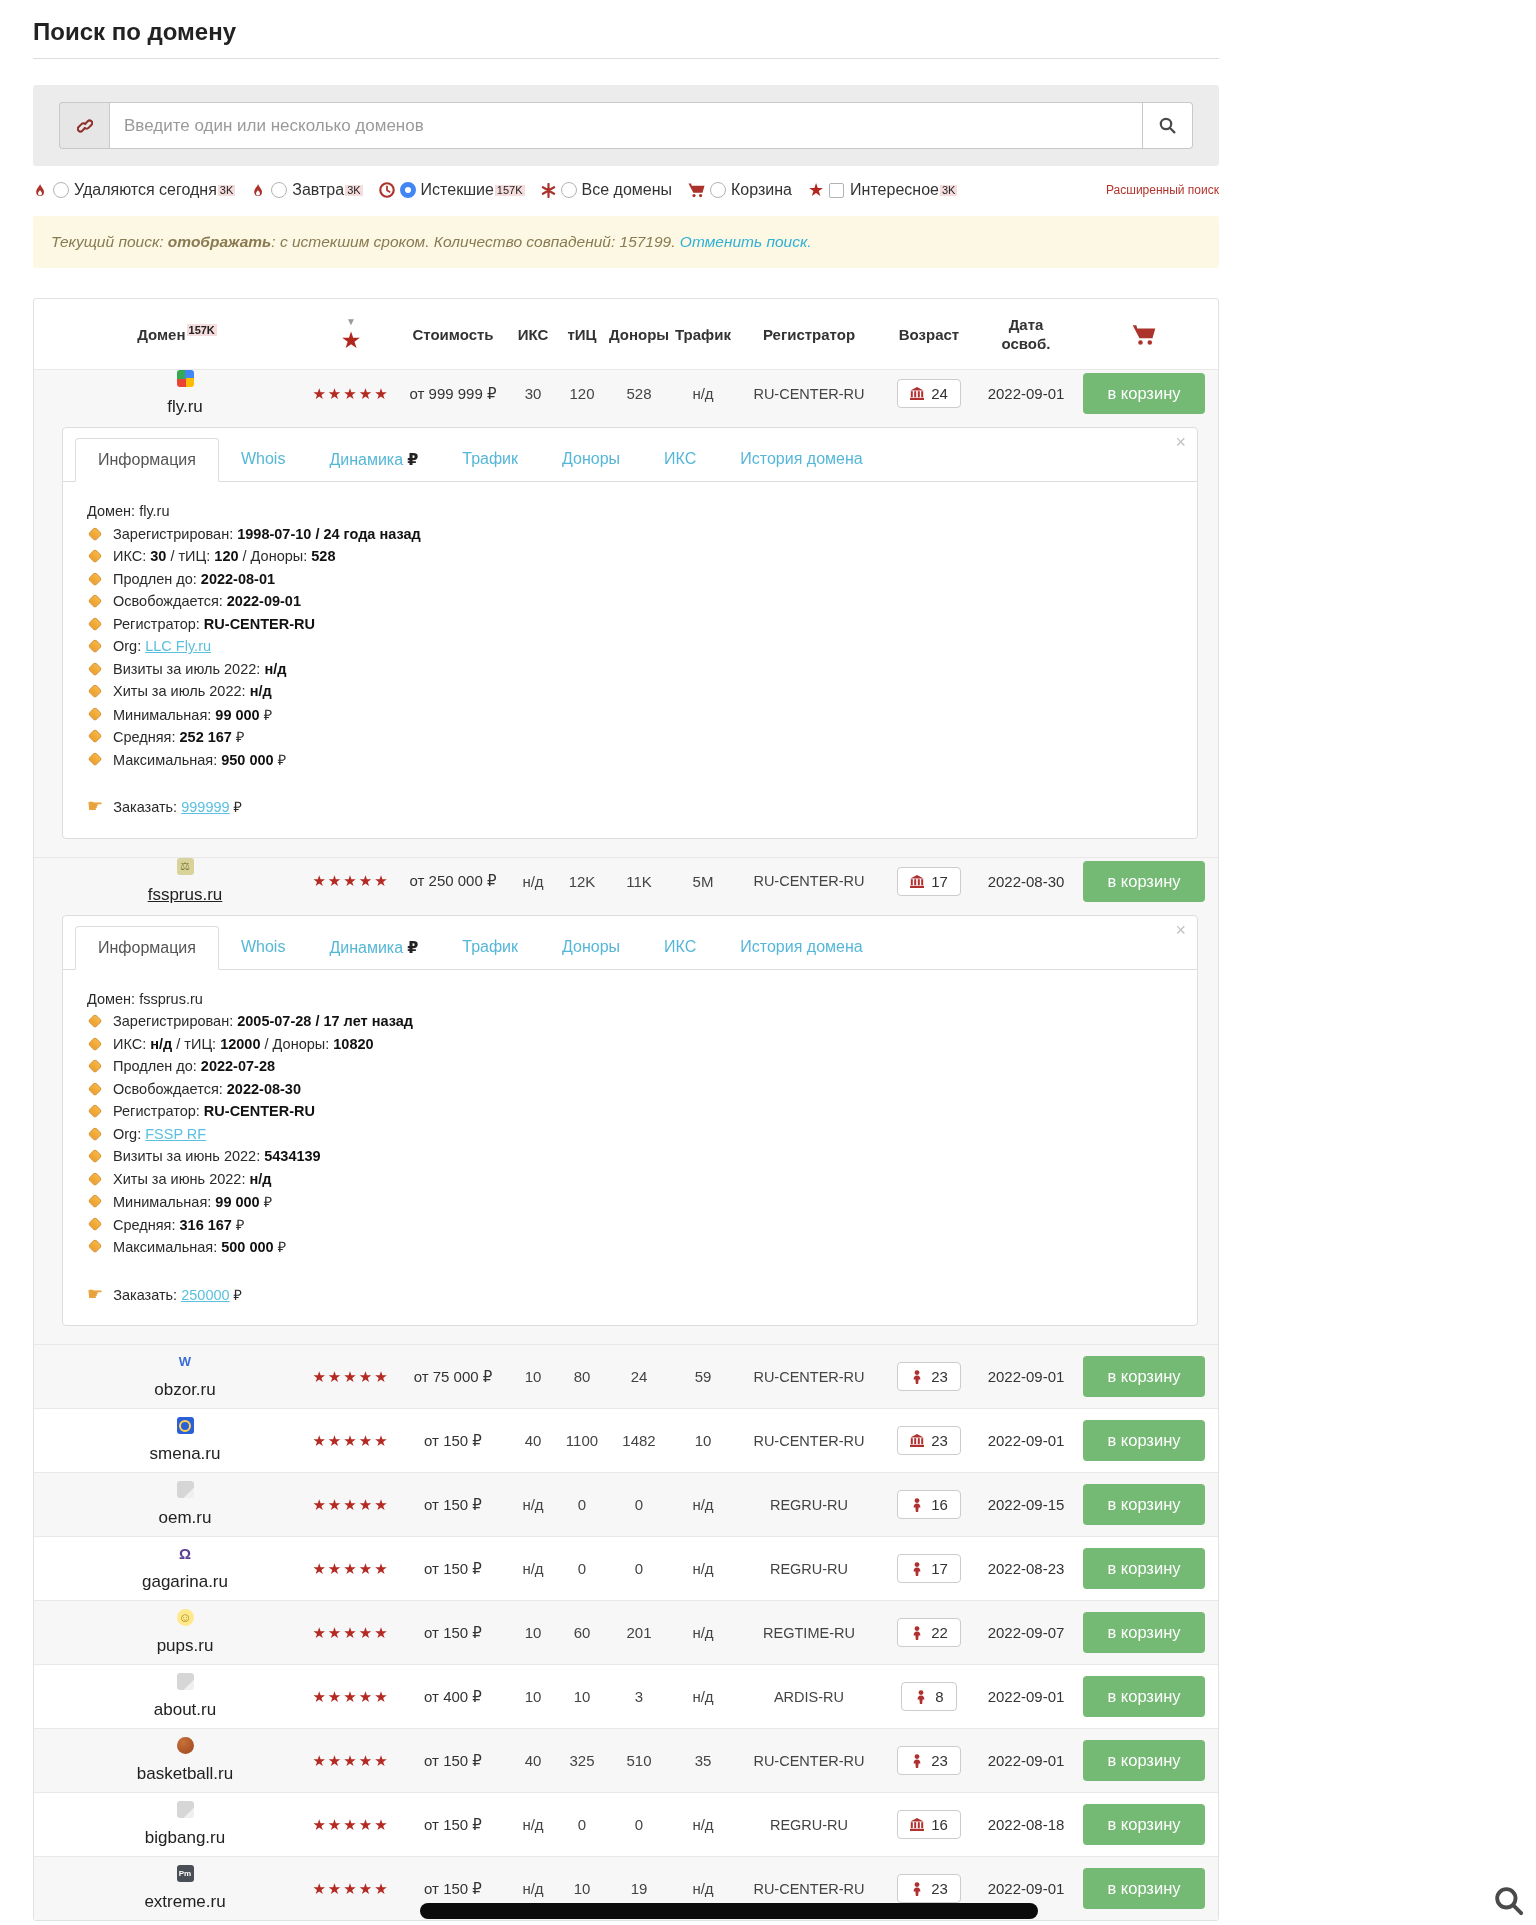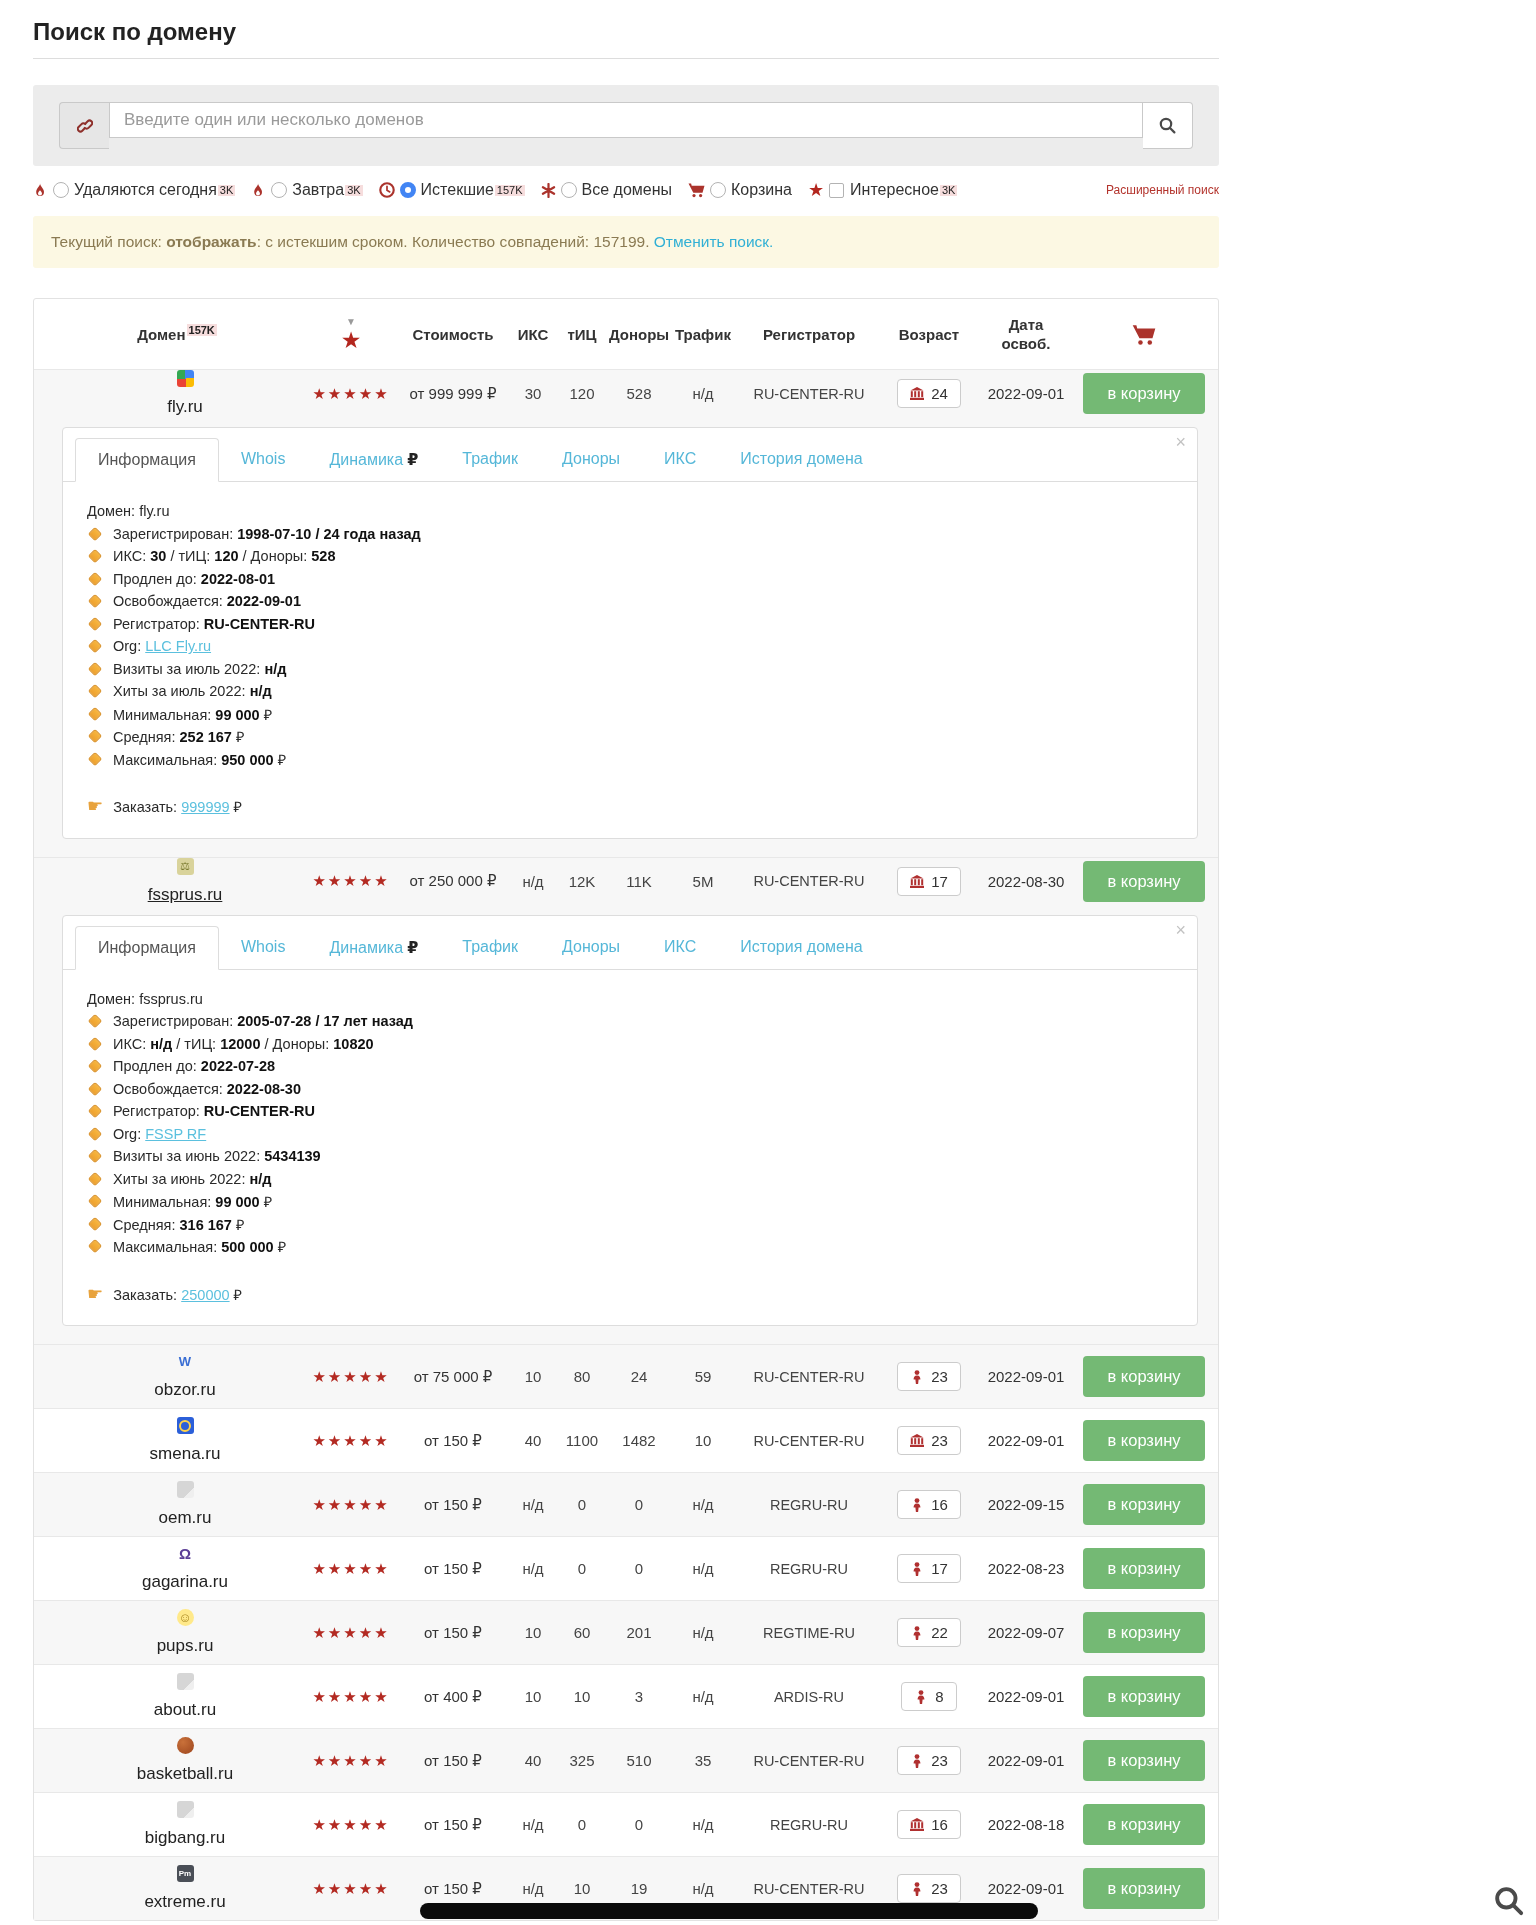--- a/index.html
+++ b/index.html
@@ -9,35 +9,35 @@
 
   
   .page-title { font-size:24px; font-weight:bold; color:#222; padding-bottom:12px; border-bottom:1px solid #ddd; }
 
   
   .search-wrap { margin-top:26px; background:#ececec; border-radius:3px; padding:17px 26px; }
   .input-group { display:flex; }
   .ig-btn { width:50px; height:47px; background:#e6e6e6; border:1px solid #c9c9c9; display:flex; align-items:center; justify-content:center; cursor:pointer; }
   .ig-btn.left { border-radius:4px 0 0 4px; border-right:none; }
   .ig-btn.right { border-radius:0 4px 4px 0; border-left:none; background:#fff; }
-  .search-input { flex:1; height:36px; border:1px solid #c9c9c9; padding:0 14px; font-size:17px; color:#333; font-family:inherit; background:#fff; }
+  .search-input { flex:1; height:47px; border:1px solid #c9c9c9; padding:0 14px; font-size:17px; color:#333; font-family:inherit; background:#fff; }
   .search-input::placeholder { color:#9a9a9a; }
 
   
   .filters { display:flex; align-items:center; margin-top:15px; font-size:16px; color:#333; }
   .filter-item { display:flex; align-items:center; margin-right:16px; cursor:pointer; }
   .filter-item .ficon { margin-right:5px; display:inline-flex; }
   .radio { appearance:none; -webkit-appearance:none; width:16px; height:16px; border:1px solid #b3b3b3; border-radius:50%; background:#fff; margin-right:5px; flex:none; }
   .radio.checked { border:5px solid #4285f4; }
   .checkbox { appearance:none; width:15px; height:15px; border:1px solid #b3b3b3; border-radius:2px; background:#fff; margin-right:6px; flex:none; }
   sup.badge { font-size:11px; background:#f6dddd; color:#222; padding:0 2px; margin-left:1px; vertical-align:super; line-height:1; }
   .adv-link { margin-left:auto; color:#b3332c; font-size:12px; text-decoration:none; cursor:pointer; }
 
   
-  .notice { margin-top:17px; background:#fcf8e3; border-radius:3px; padding:17px 18px; font-size:15.5px; color:#8a7a52; }
+  .notice { margin-top:17px; background:#fcf8e3; border-radius:3px; padding:17px 18px; font-size:15.5px; color:#8a7a52;font-style:italic; }
   .notice b { color:#8a7a52; }
   .notice a { color:#31b0d5; text-decoration:none; cursor:pointer; }
 
   
   .dtable { margin-top:30px; border:1px solid #e2e2e2; border-radius:3px; background:#fff; }
   .thead, .trow { display:grid; grid-template-columns:258px 90px 114px 46px 52px 62px 66px 146px 94px 100px 136px; align-items:center; padding-left:14px; }
   .thead { min-height:70px; font-weight:bold; font-size:15px; color:#333; }
   .hc { text-align:center; }
   .hc-domain { text-align:center; }
   .sortcol { display:flex; flex-direction:column; align-items:center; line-height:1; }

